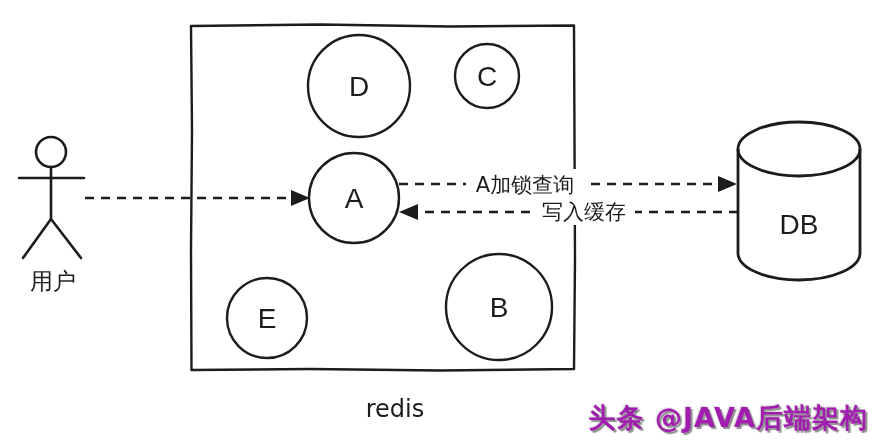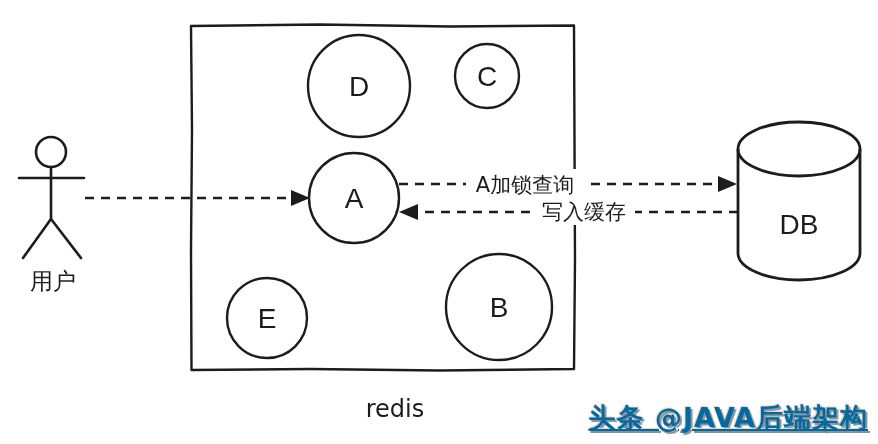--- a/index.html
+++ b/index.html
@@ -25,24 +25,23 @@
     font-family: "DejaVu Sans", "Liberation Sans", sans-serif;
     fill: #1c1c1c;
   }
   .watermark {
     position: absolute;
     right: 10px;
     bottom: 8px;
     font-size: 27px;
     font-weight: bold;
     letter-spacing: 1px;
-    color: #0369a1;
+    color: #a21caf;
     text-shadow: 2px 2px 1px #8f8f8f, -1px -1px 1px #d9d9d9;
     white-space: nowrap;
-    text-decoration: underline;
   }
 </style>
 </head>
 <body>
 
 <div class="canvas">
   <svg width="878" height="444" viewBox="0 0 878 444">
 
     <g stroke="#1c1c1c" stroke-width="2.6" fill="none" stroke-linecap="round" stroke-linejoin="round">
       <circle cx="51" cy="152" r="15"></circle>

